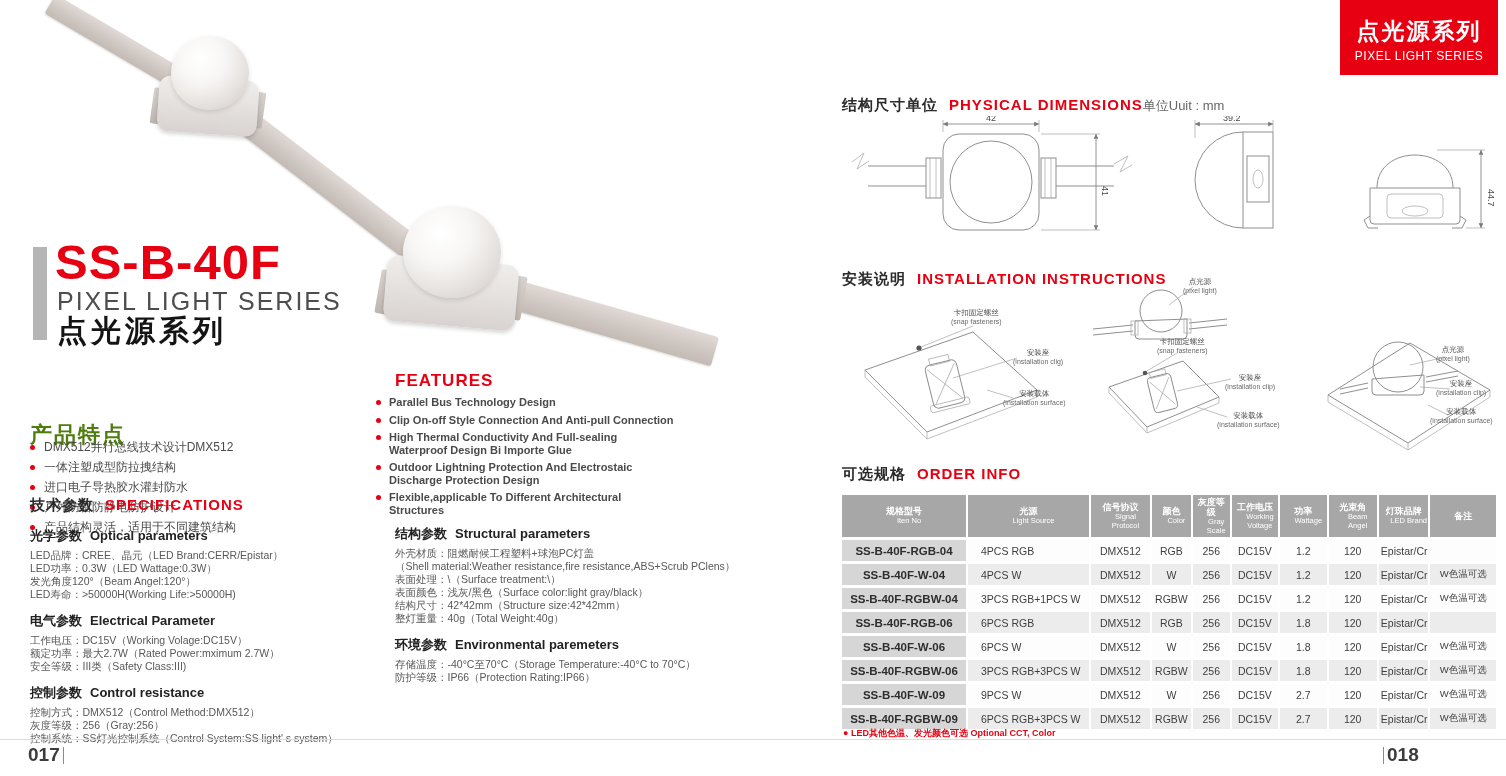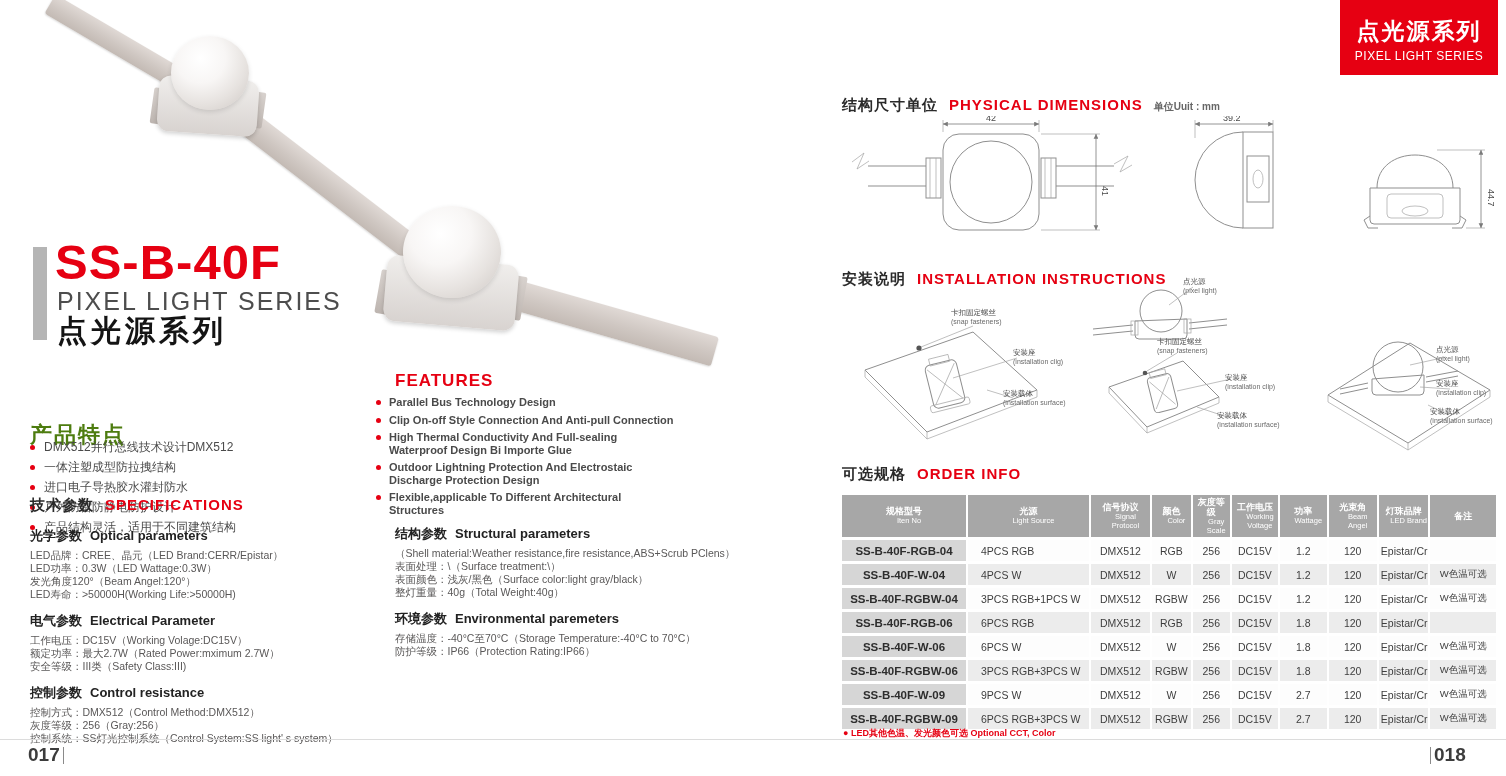--- a/index.html
+++ b/index.html
@@ -31,21 +31,21 @@
   ul.cn-list li{position:relative;font-size:12px;color:#4a4a4a;line-height:20px;padding-left:14px;}
   ul.cn-list li::before{content:'';position:absolute;left:0;top:8px;width:5px;height:5px;border-radius:50%;background:#e60012;}
   .en-feat-head{position:absolute;left:395px;top:371px;font-size:17px;font-weight:bold;color:#e60012;letter-spacing:1px;}
   ul.en-list{left:376px;top:396px;width:300px;}
   ul.en-list li{position:relative;font-size:11px;font-weight:bold;color:#4a4a4a;line-height:12.5px;margin-bottom:5px;padding-left:13px;}
   ul.en-list li::before{content:'';position:absolute;left:0;top:4px;width:5px;height:5px;border-radius:50%;background:#e60012;}
 
   
   .sec-head{position:absolute;font-size:15px;font-weight:bold;color:#2a2a2a;letter-spacing:1px;white-space:nowrap;}
   .sec-head .red{color:#e60012;margin-left:11px;}
-  .sec-head .note{font-size:10px;font-weight:bold;color:#666;margin-left:11px;letter-spacing:0;}
+  .sec-head .note{font-size:13px;font-weight:normal;color:#666;margin-left:0;letter-spacing:0;}
   .spec-col{position:absolute;}
   .spec-col .gtitle{font-size:13px;font-weight:bold;color:#222;margin:11px 0 4px 0;}
   .spec-col .gtitle .gen{margin-left:8px;}
   ul.spec-lines{list-style:none;margin:0;padding:0;}
   ul.spec-lines li{font-size:10.5px;line-height:13px;color:#595757;}
   #spec-left{left:30px;top:516px;width:355px;}
   #spec-right{left:395px;top:514px;width:395px;}
 
   
   .red-tab{position:absolute;left:1340px;top:0;width:158px;height:75px;background:#e60012;color:#fff;text-align:center;}
@@ -53,41 +53,41 @@
   .red-tab .ten{font-size:12px;letter-spacing:.5px;margin-top:2px;}
 
   .draw{position:absolute;}
   .draw svg{display:block;}
   svg .ln{stroke:#8f8f8f;stroke-width:1;fill:none;}
   svg .thin{stroke:#a5a5a5;stroke-width:.7;fill:none;}
   svg .dim{stroke:#7a7a7a;stroke-width:.8;fill:none;}
   svg text{fill:#4a4a4a;font-size:9px;font-family:"Liberation Sans",sans-serif;}
 
   .idiag{position:absolute;}
-  .ilabel{position:absolute;font-size:7.5px;line-height:9px;color:#4a4a4a;white-space:nowrap;}
+  .ilabel{position:absolute;text-align:center;font-size:7.5px;line-height:9px;color:#4a4a4a;white-space:nowrap;}
   .ilabel .len{font-size:7px;color:#6a6a6a;}
 
   
   .order-table{position:absolute;left:840px;top:492px;width:658px;border-collapse:separate;border-spacing:2px 3px;table-layout:fixed;}
   .order-table th{background:#a7a7a7;color:#fff;height:34px;padding:2px 1px;vertical-align:middle;font-weight:normal;}
   .order-table th .hcn{font-size:9px;font-weight:bold;line-height:10px;}
   .order-table th .hen{font-size:7.5px;line-height:8.5px;margin-top:1px;padding-left:10px;}
   .order-table td{height:21px;text-align:center;font-size:10.5px;color:#3e3e3e;background:#fdfdfd;padding:0 2px;overflow:hidden;}
   .order-table tbody tr:nth-child(even) td{background:#ececec;}
   .order-table td.c-item{background:#d6d6d6 !important;font-weight:bold;font-size:11.5px;color:#2e2e2e;}
   .order-table td.c-left{text-align:left;padding-left:13px;}
   .order-table td.c-remark{font-size:9.5px;}
   .footnote{position:absolute;left:843px;top:727px;font-size:9px;color:#e60012;font-weight:bold;}
 
   
   .foot-line{position:absolute;left:0;top:739px;width:1506px;height:1px;background:#dcdcdc;}
   .pagenum{position:absolute;top:744px;font-size:19px;font-weight:bold;color:#3c3c3c;display:flex;align-items:center;}
   .pagenum .vbar{display:inline-block;width:1px;height:17px;background:#8a8a8a;margin:0 3px;}
   #pg-left{left:28px;}
-  #pg-right{left:1427px;}
+  #pg-right{left:1380px;}
 </style>
 </head>
 <body>
 
 <div id="stage">
 
   <div class="photo">
     <div class="cable" style="left:37px;top:41px;width:190px;height:22px;transform:rotate(30.4deg);"></div>
     <div class="cable" style="left:210px;top:173px;width:240px;height:26px;transform:rotate(37.5deg);"></div>
     <div class="cable" style="left:501px;top:307px;width:218px;height:30px;transform:rotate(15.9deg);"></div>
@@ -160,23 +160,25 @@
         <li>灰度等级：256（Gray:256）</li>
         <li>控制系统：SS灯光控制系统（Control System:SS light' s system）</li>
       </ul>
   </div>
 
   <div class="spec-col" id="spec-right">
     <div class="gtitle">
       <span>结构参数</span><span class="gen">Structural parameters</span>
     </div>
     <ul class="spec-lines">
+        <li>外壳材质：阻燃耐候工程塑料+球泡PC灯盖</li>
         <li>（Shell material:Weather resistance,fire resistance,ABS+Scrub PClens）</li>
         <li>表面处理：\（Surface treatment:\）</li>
         <li>表面颜色：浅灰/黑色（Surface color:light gray/black）</li>
+        <li>结构尺寸：42*42mm（Structure size:42*42mm）</li>
         <li>整灯重量：40g（Total Weight:40g）</li>
       </ul>
     <div class="gtitle">
       <span>环境参数</span><span class="gen">Environmental paremeters</span>
     </div>
     <ul class="spec-lines">
         <li>存储温度：-40°C至70°C（Storage Temperature:-40°C to 70°C）</li>
         <li>防护等级：IP66（Protection Rating:IP66）</li>
       </ul>
   </div>

